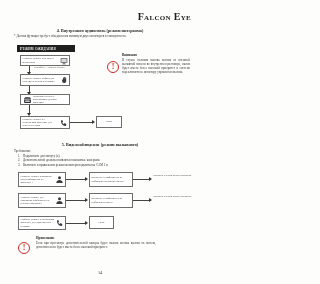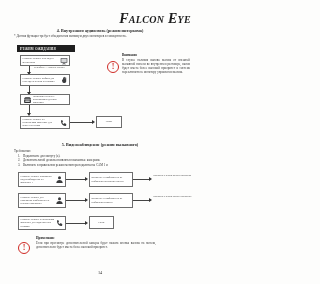--- a/index.html
+++ b/index.html
@@ -10,22 +10,22 @@
     color:#2b2b2b;
     overflow:hidden;
     position:relative;
   }
   .page{position:absolute;inset:0;}
 
   
   .brand{
     position:absolute;top:11px;right:9px;
     font-family:"Liberation Serif", serif;
-    font-weight:700;font-style:italic;
-    font-size:14px;letter-spacing:.3px;
+    font-weight:700;
+    font-size:10px;letter-spacing:.3px;
     color:#1d1d1d;
     font-variant:small-caps;
     white-space:nowrap;
     margin-left:14px;
   }
 
   
   .sec-title{
     position:absolute;left:0;right:0;
     text-align:center;

